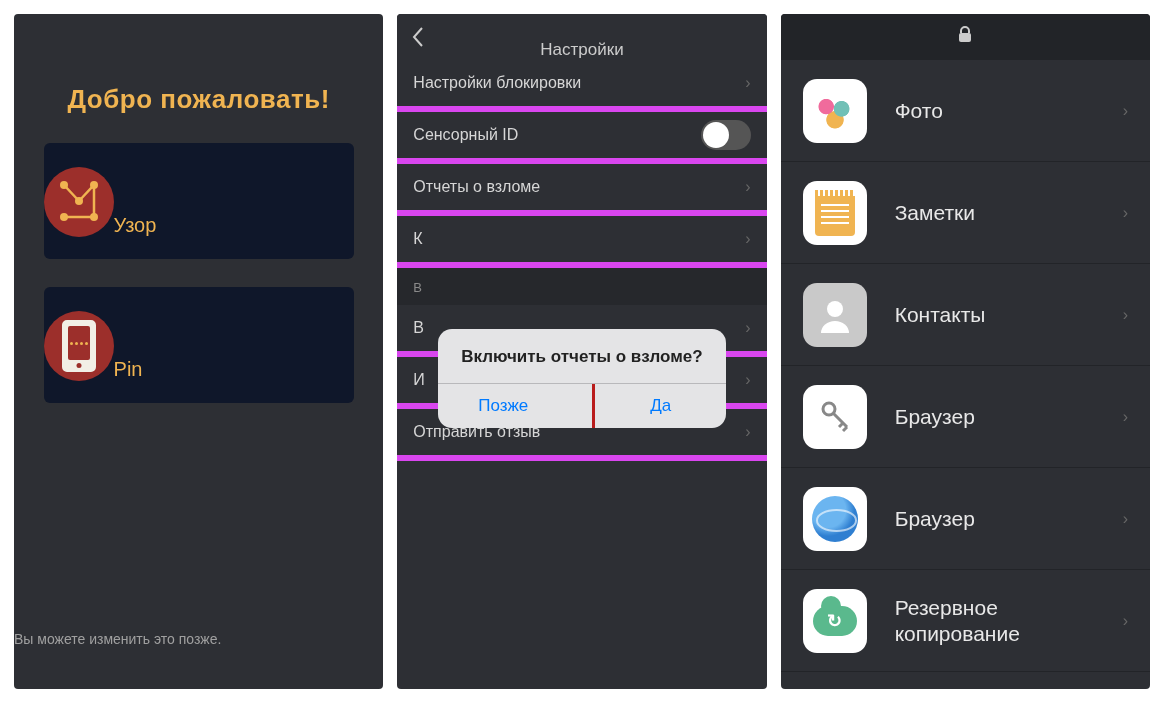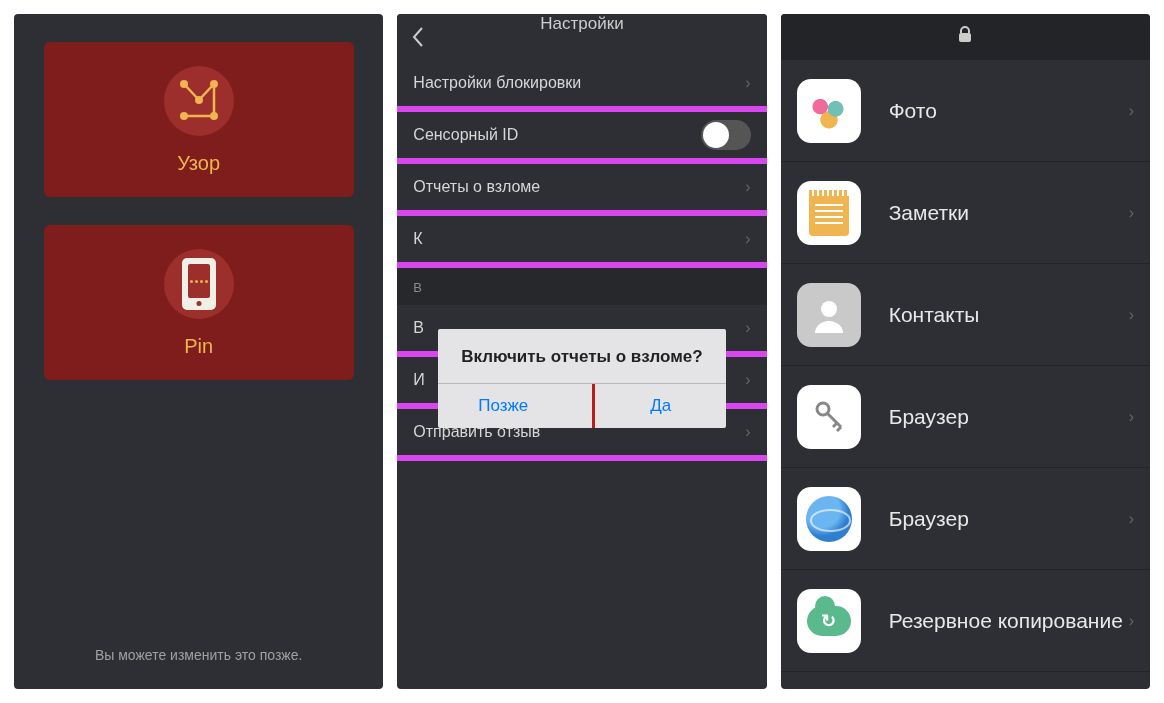--- a/index.html
+++ b/index.html
@@ -31,40 +31,39 @@
     letter-spacing: .5px;
   }
   .s1-sub {
     color: #fff;
     font-size: 16px;
     font-weight: 600;
     margin-top: 38px;
   }
   .s1-card {
     width: 84%;
-    background: #7f1d1d;
+    background: #0f172a;
     border-radius: 6px;
     margin-top: 28px;
     padding: 24px 0 22px;
     display: flex;
-    flex-direction: column;
-    align-items: center;
+    align-items: flex-end;
     cursor: pointer;
   }
   .s1-card-label {
     color: #f0b451;
     font-size: 20px;
     margin-top: 16px;
     font-weight: 400;
   }
   .s1-footer {
     position: absolute;
-    bottom: 26px;
+    bottom: 42px;
     width: 100%;
-    text-align: center;
+    text-align: left;
     color: #a0a0a0;
     font-size: 14px;
   }
   .pattern-icon {
     width: 70px; height: 70px; border-radius: 50%;
     background: #9c2f2b;
     position: relative;
   }
   .pattern-icon .dot {
     position: absolute; width: 8px; height: 8px;
@@ -88,21 +87,21 @@
   }
   .pin-phone .screen .d { width:3px; height:3px; border-radius:50%; background:#f0b451; }
   .pin-phone .home {
     position: absolute; bottom: 2px; left: 50%;
     width: 5px; height: 5px; border-radius: 50%;
     background: #9c2f2b; transform: translateX(-50%);
   }
 
   
   .s2-header {
-    height: 46px; display: flex; align-items: flex-start;
+    height: 46px; display: flex; align-items: flex-end;
     color: #ccc; font-size: 17px;
     position: relative;
     background: #2d2f34;
   }
   .s2-back {
     position: absolute; left: 14px; top: 0; bottom: 0;
     display: flex; align-items: center; cursor: pointer;
     color: #ccc;
   }
   .s2-header-title { margin: 0 auto; }
@@ -131,21 +130,21 @@
     background: #fff;
   }
   .s2-dialog-backdrop {
     position: absolute; inset: 0;
     display: flex; align-items: center; justify-content: center;
     pointer-events: none;
   }
   .s2-dialog {
     width: 78%;
     background: #e4e4e6;
-    border-radius: 2px;
+    border-radius: 14px;
     overflow: hidden;
     font-size: 13px;
     color: #222;
     pointer-events: auto;
     margin-top: 54px;
   }
   .s2-dialog-top { padding: 18px 20px 16px; text-align: center; }
   .s2-dialog-title { font-size: 17px; font-weight: 600; }
   .s2-dialog-body { margin-top: 6px; line-height: 1.35; }
   .s2-dialog-btns {
@@ -160,21 +159,21 @@
   
   .s3-header {
     height: 46px; background: #222428;
     display: flex; align-items: center; justify-content: center;
     color: #ccc;
   }
   .s3-row {
     display: flex; align-items: center;
     height: 102px;
     border-bottom: 1px solid #222428;
-    padding: 0 16px;
+    padding: 0 22px;
     cursor: pointer;
   }
   .s3-icon {
     width: 64px; height: 64px; border-radius: 14px;
     background: #fff; flex-shrink: 0;
     display: flex; align-items: center; justify-content: center;
     position: relative; overflow: hidden;
   }
   .s3-label {
     color: #e8e8e8; font-size: 21px; margin-left: 28px;
@@ -229,20 +228,21 @@
   .ic-backup .cloud::after{
     content:"↻"; position:absolute; inset:0; display:flex;
     align-items:center; justify-content:center;
     color:#fff; font-size:18px; font-weight:bold;
   }
 </style>
 </head>
 <body>
 
 <div class="phone s1">
+  <div class="s1-title">Добро пожаловать!</div>
 
   <div class="s1-card">
     <div class="pattern-icon">
       <div class="dot" style="left:16px;top:14px"></div>
       <div class="dot" style="left:46px;top:14px"></div>
       <div class="dot" style="left:16px;top:46px"></div>
       <div class="dot" style="left:46px;top:46px"></div>
       <div class="dot" style="left:31px;top:30px"></div>
       <svg viewBox="0 0 70 70">
           <polyline points="20,18 35,34 50,18 50,50 20,50" fill="none" stroke="#f0b451" stroke-width="2.5"></polyline>

